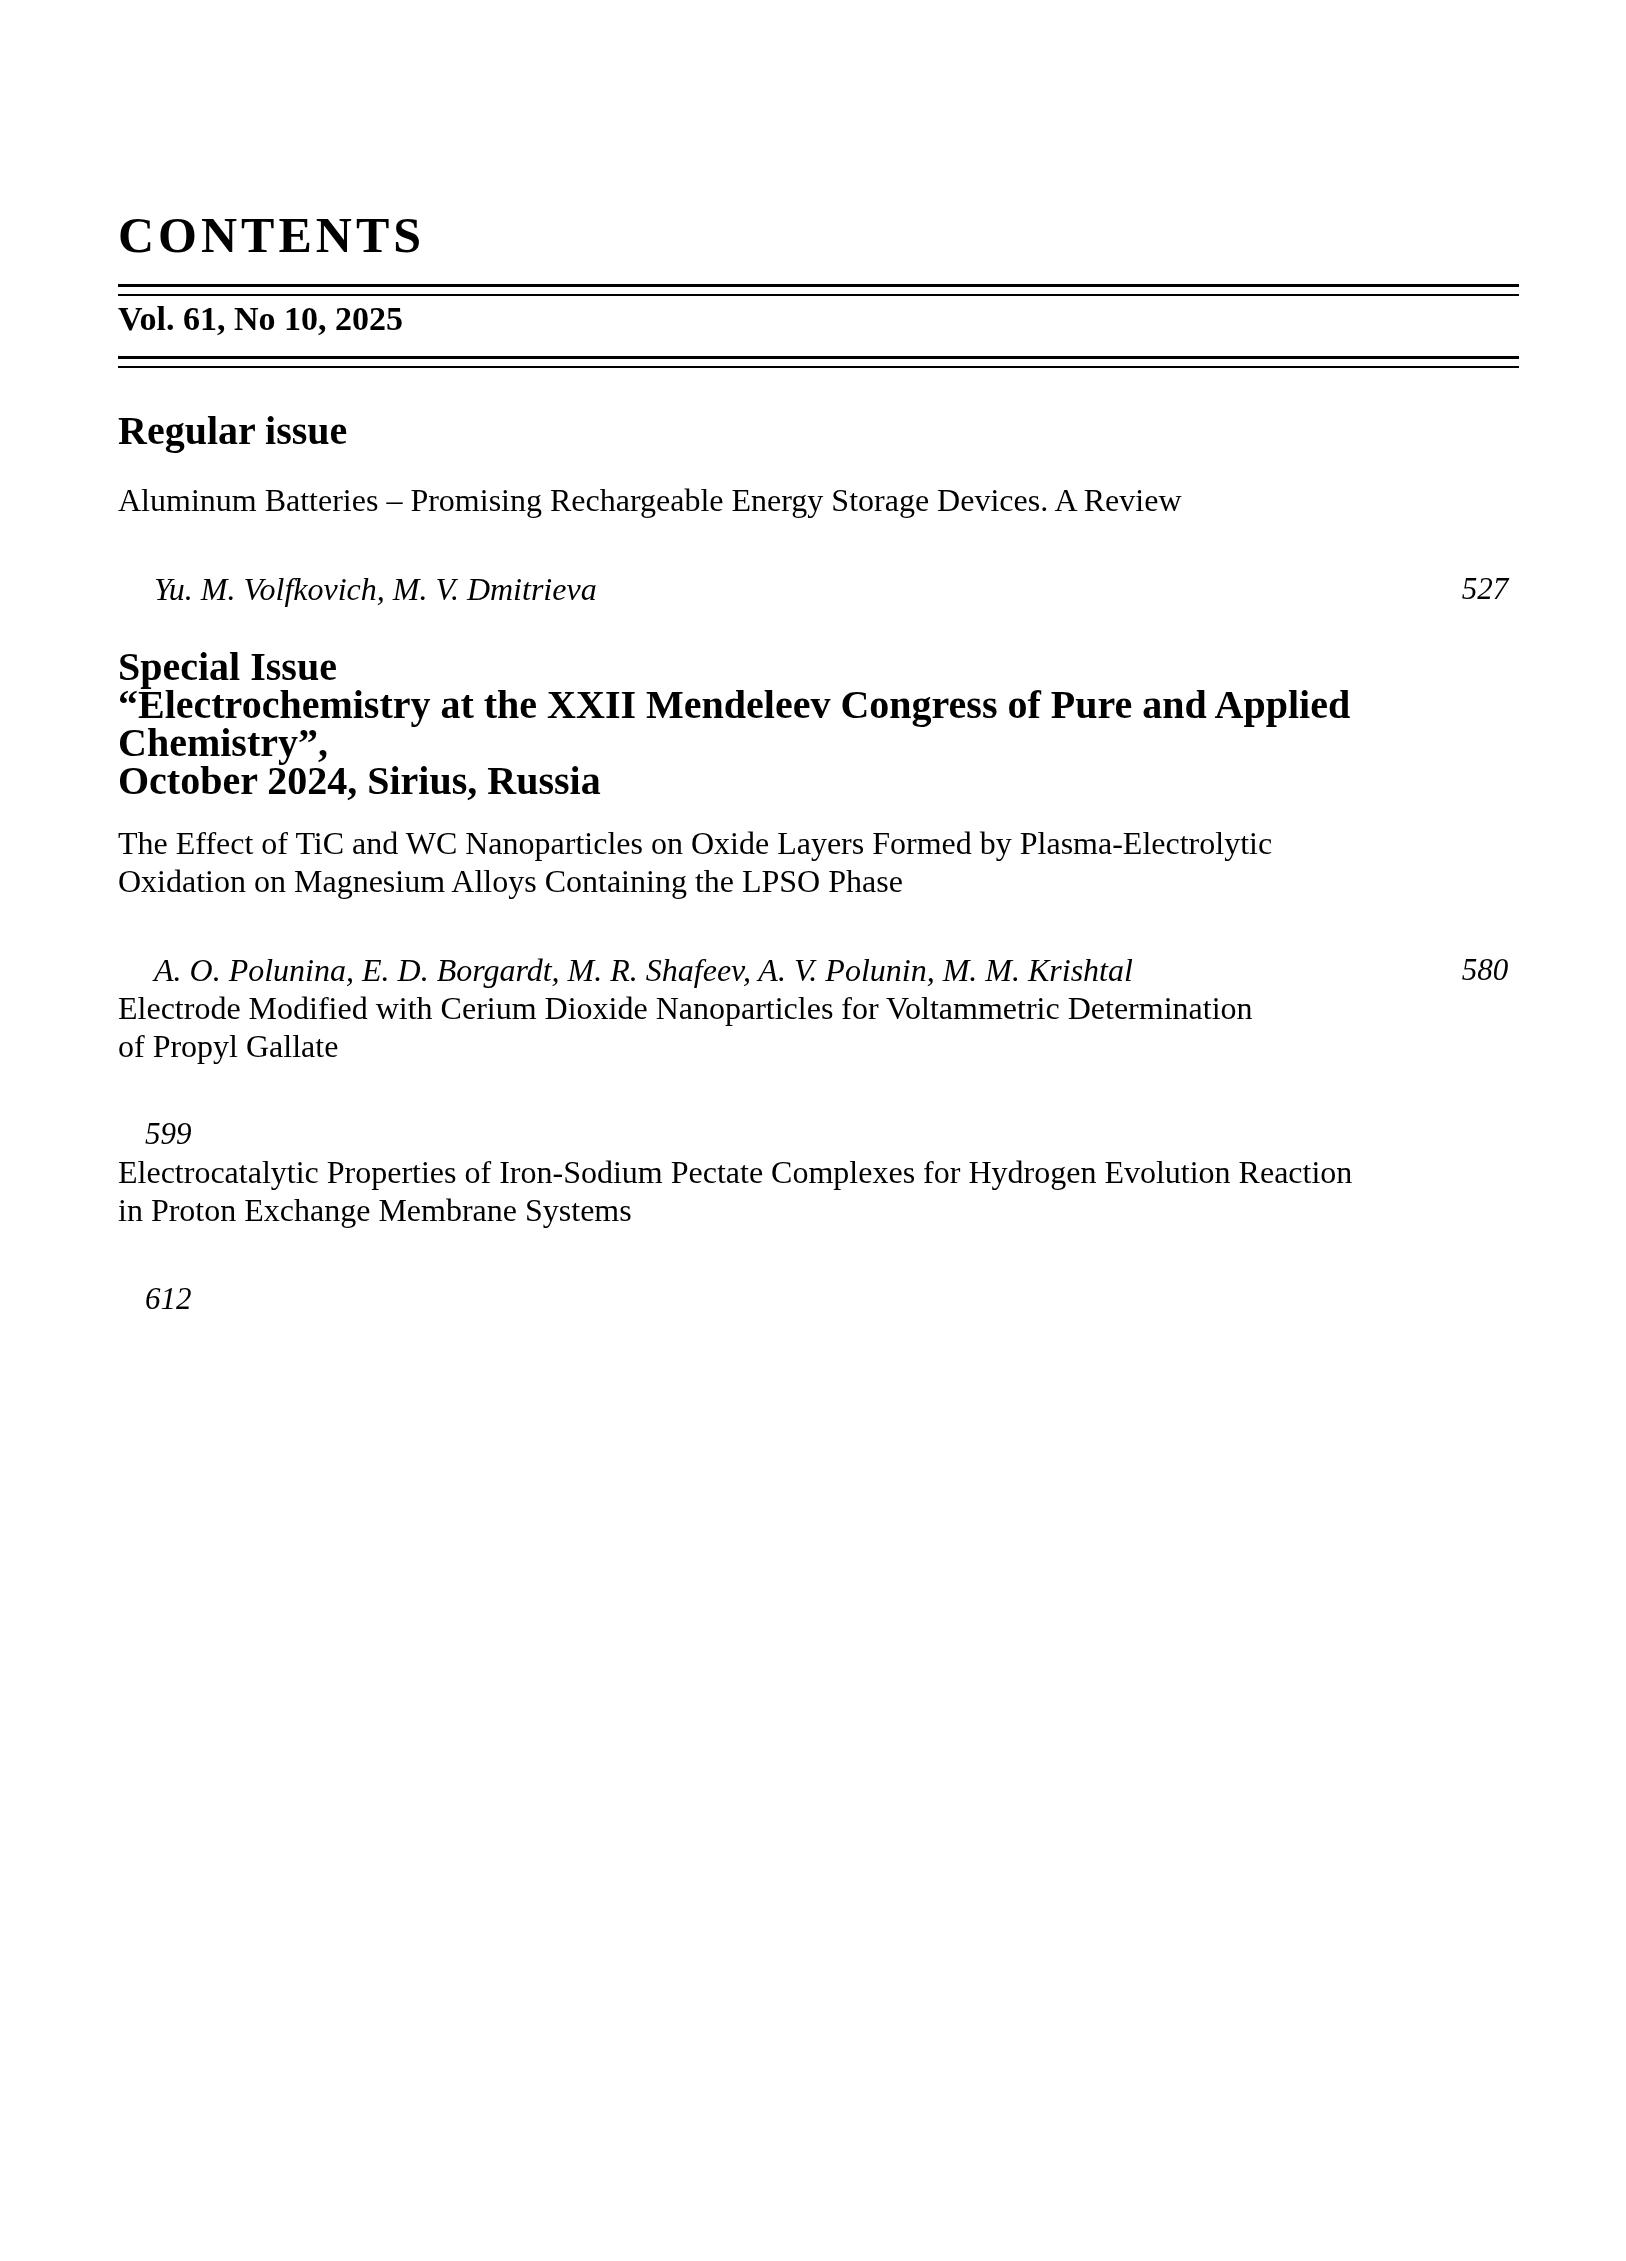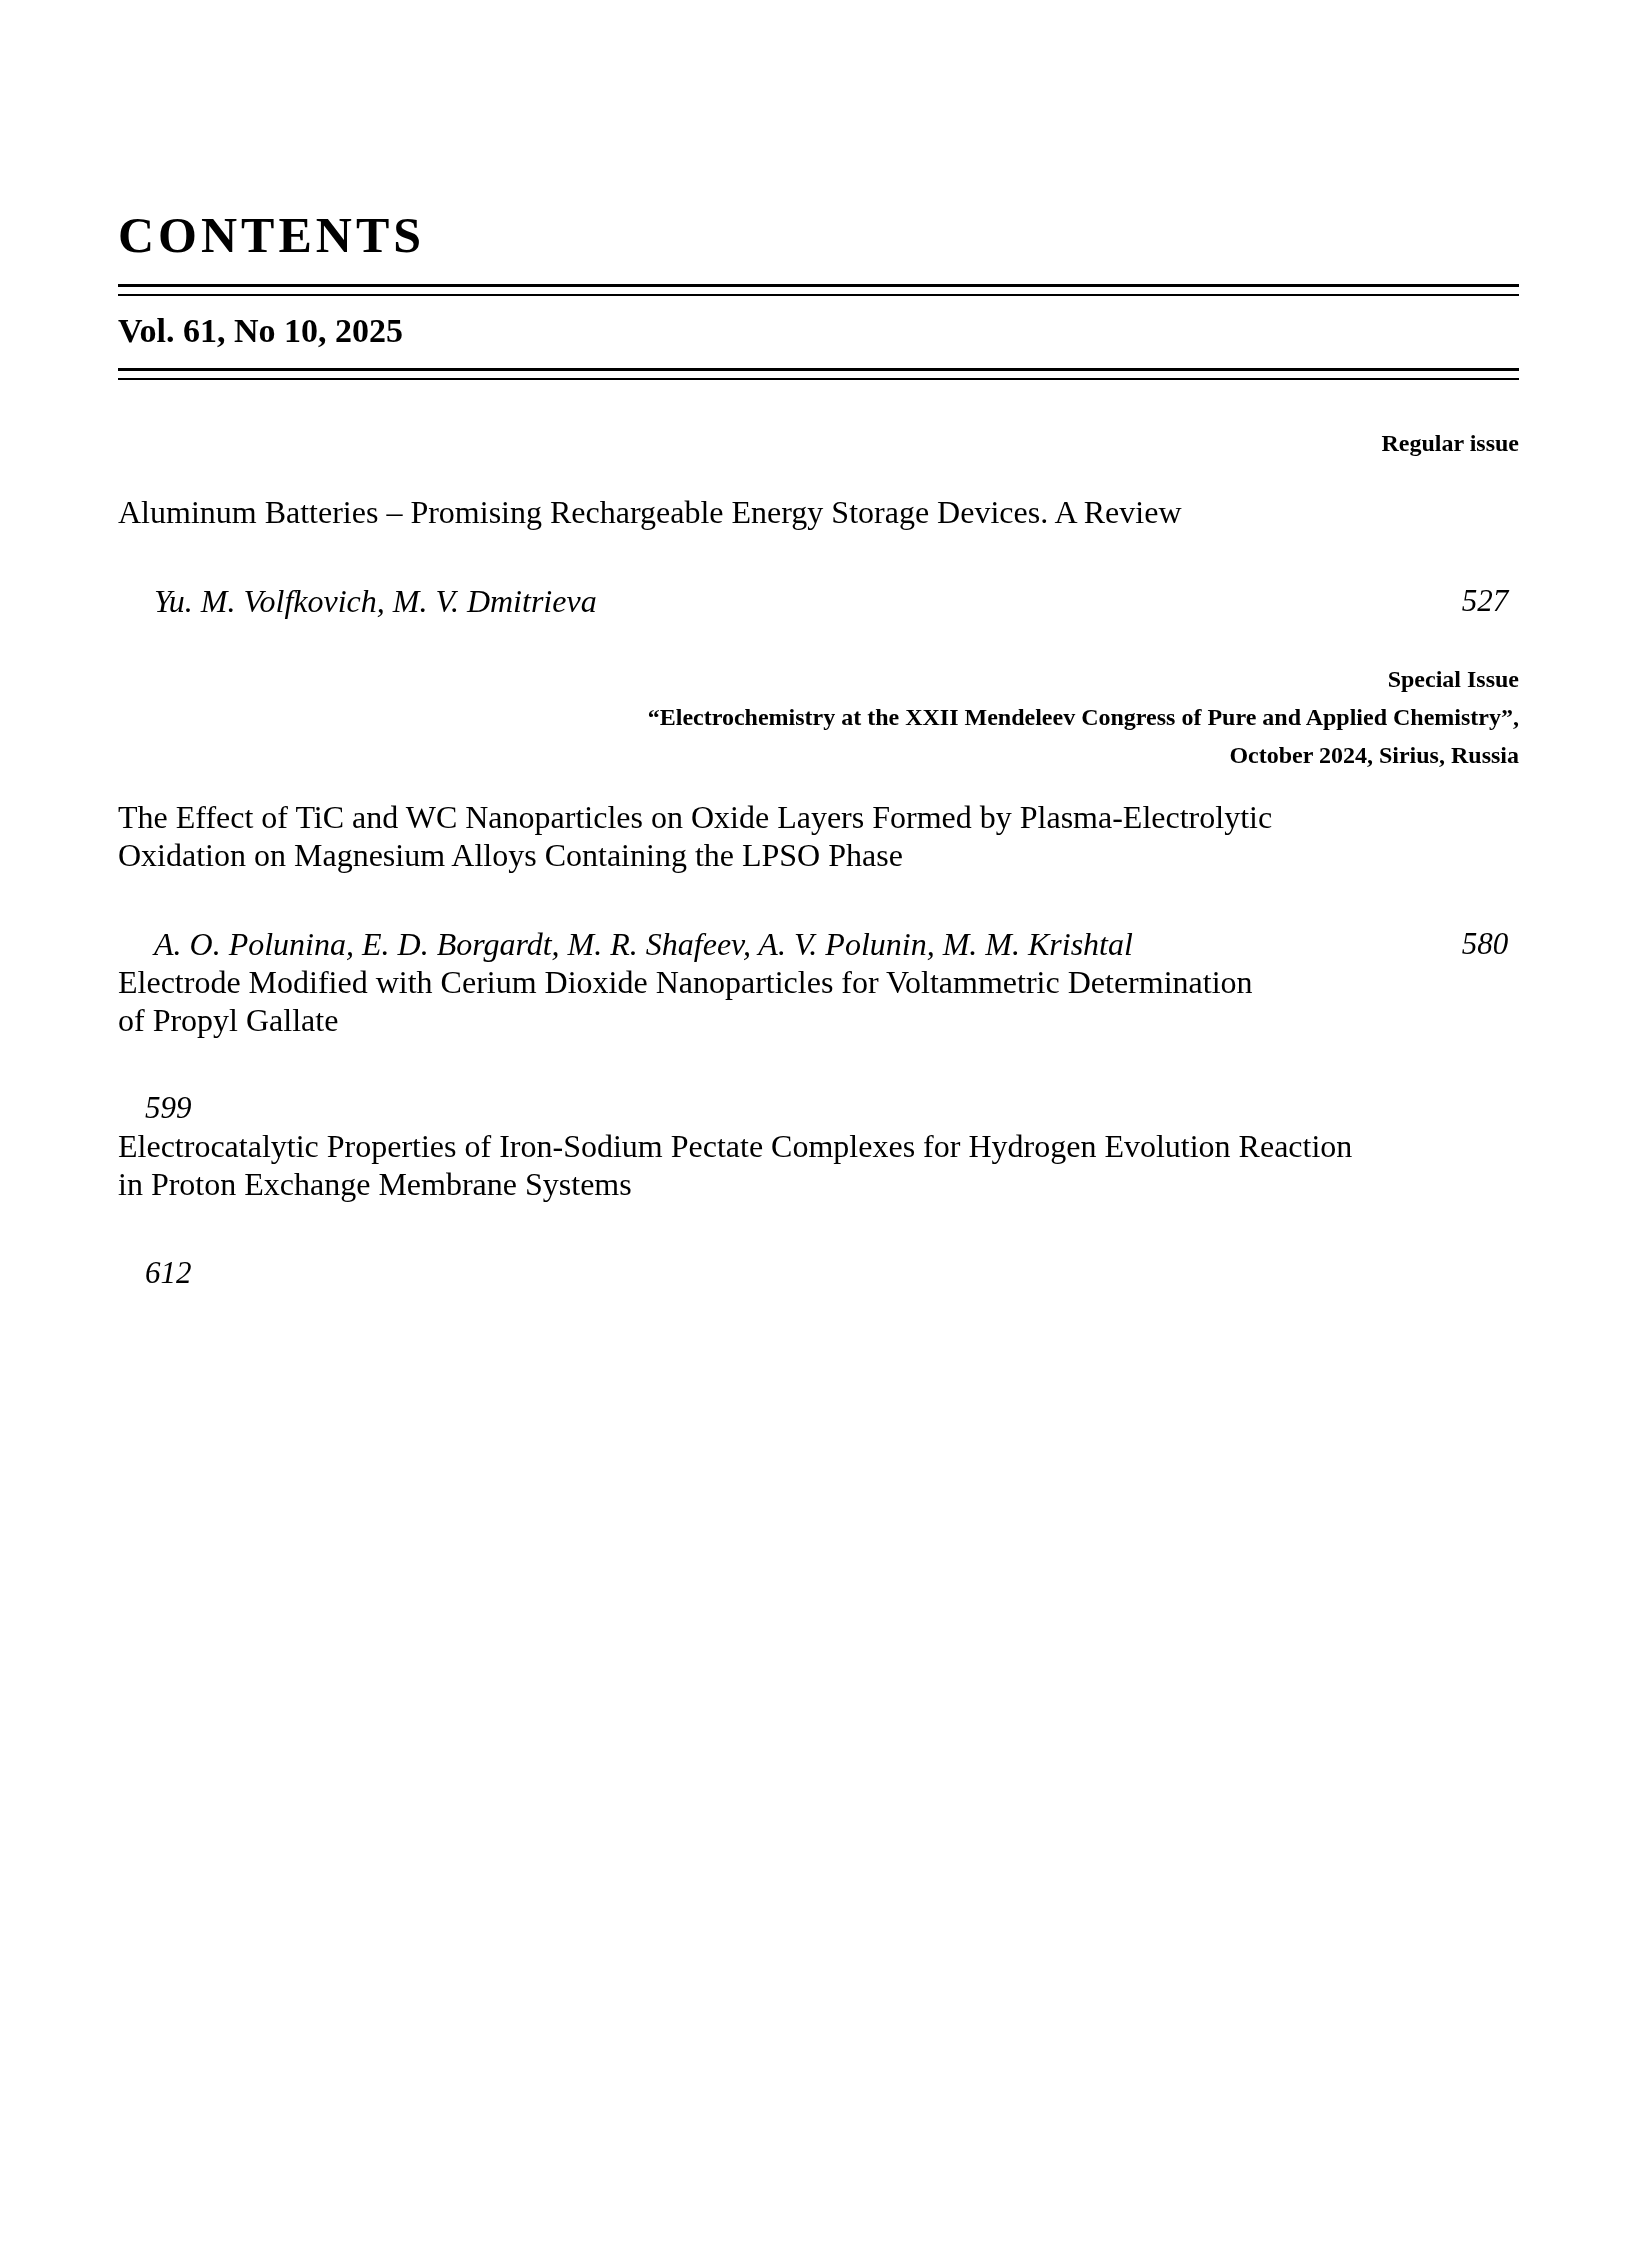--- a/index.html
+++ b/index.html
@@ -28,29 +28,29 @@
     line-height: 50px;
   }
   .double-rule {
     height: 7.4px;
     border-top: 3.4px solid #000;
     border-bottom: 2.7px solid #000;
   }
   .rule-a { margin-top: 24px; }
   .rule-b { margin-top: 17.5px; }
   .volume-line {
-    margin-top: 16px;
+    margin-top: 4px;
     font-size: 34px;
     font-weight: bold;
     line-height: 38px;
   }
   .section-heading {
     margin-top: 44px;
-    text-align: right;
-    font-size: 24px;
+    text-align: left;
+    font-size: 40px;
     font-weight: bold;
     line-height: 38px;
     white-space: pre-line;
   }
   .section-heading.special { margin-top: 40px; }
   .article-title {
     font-size: 32px;
     line-height: 38px;
     white-space: pre-line;
   }

